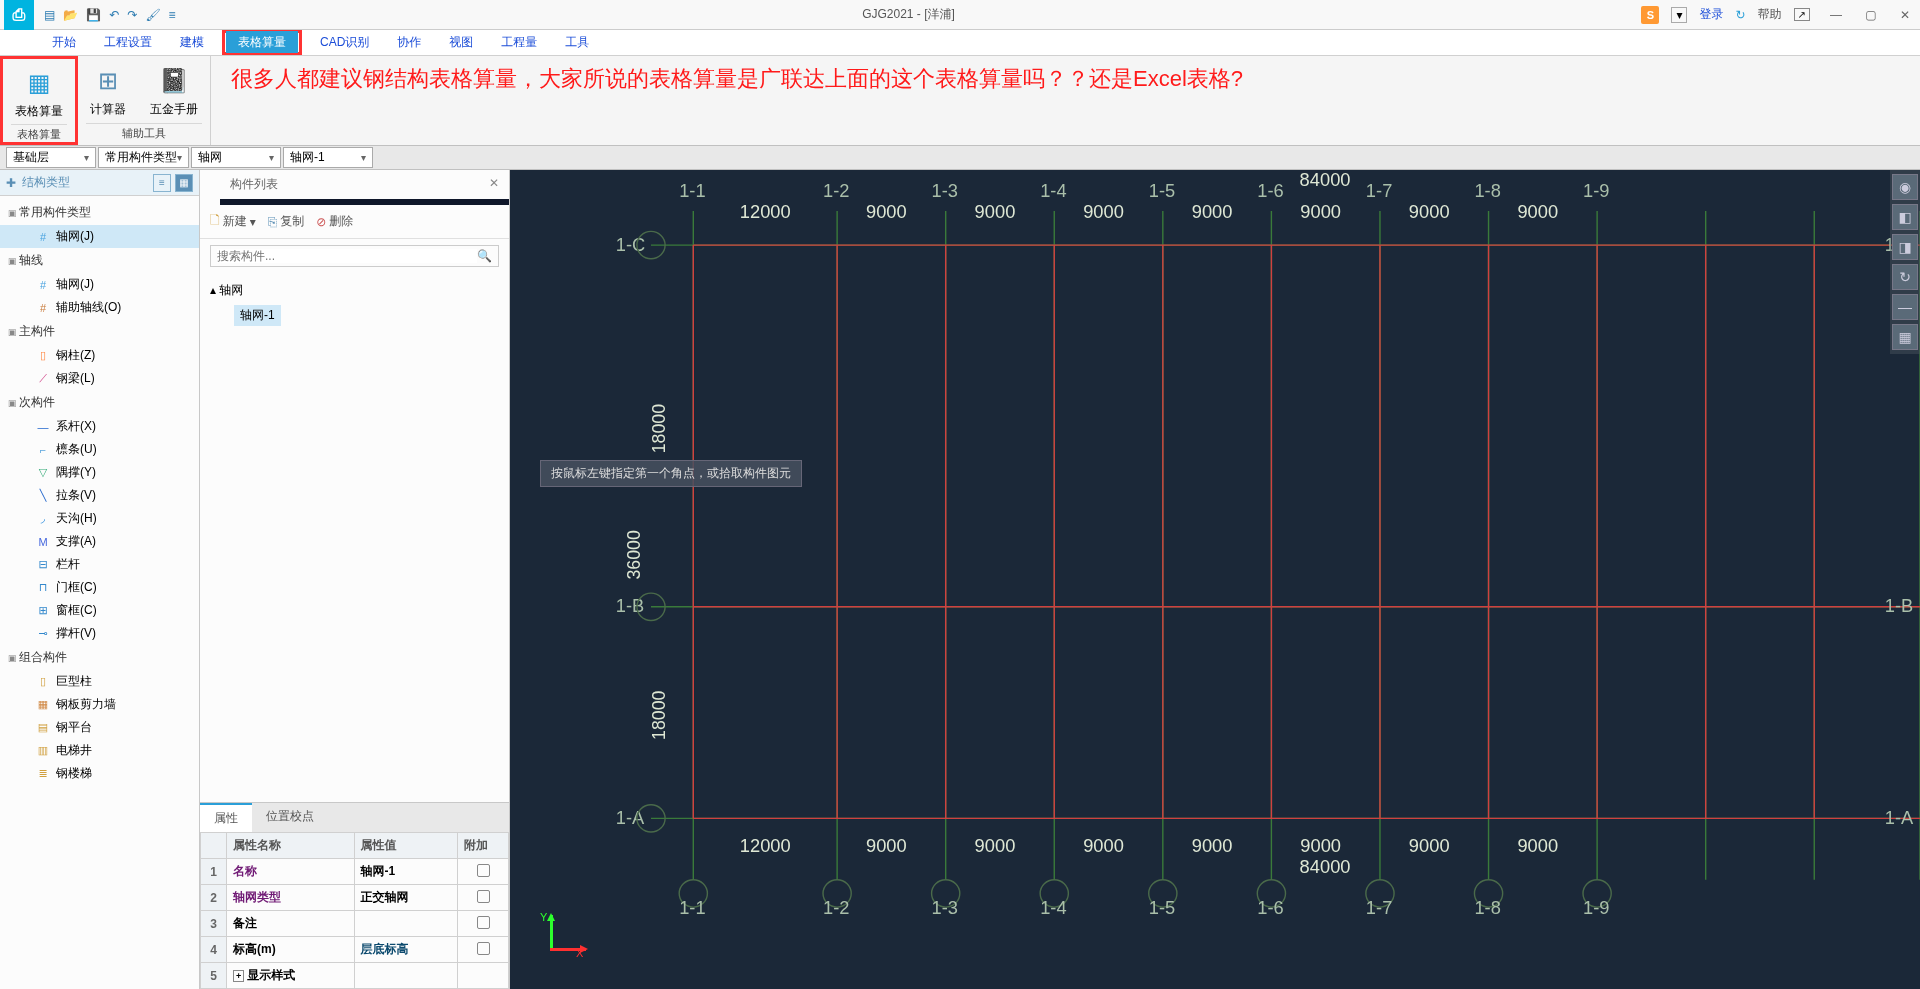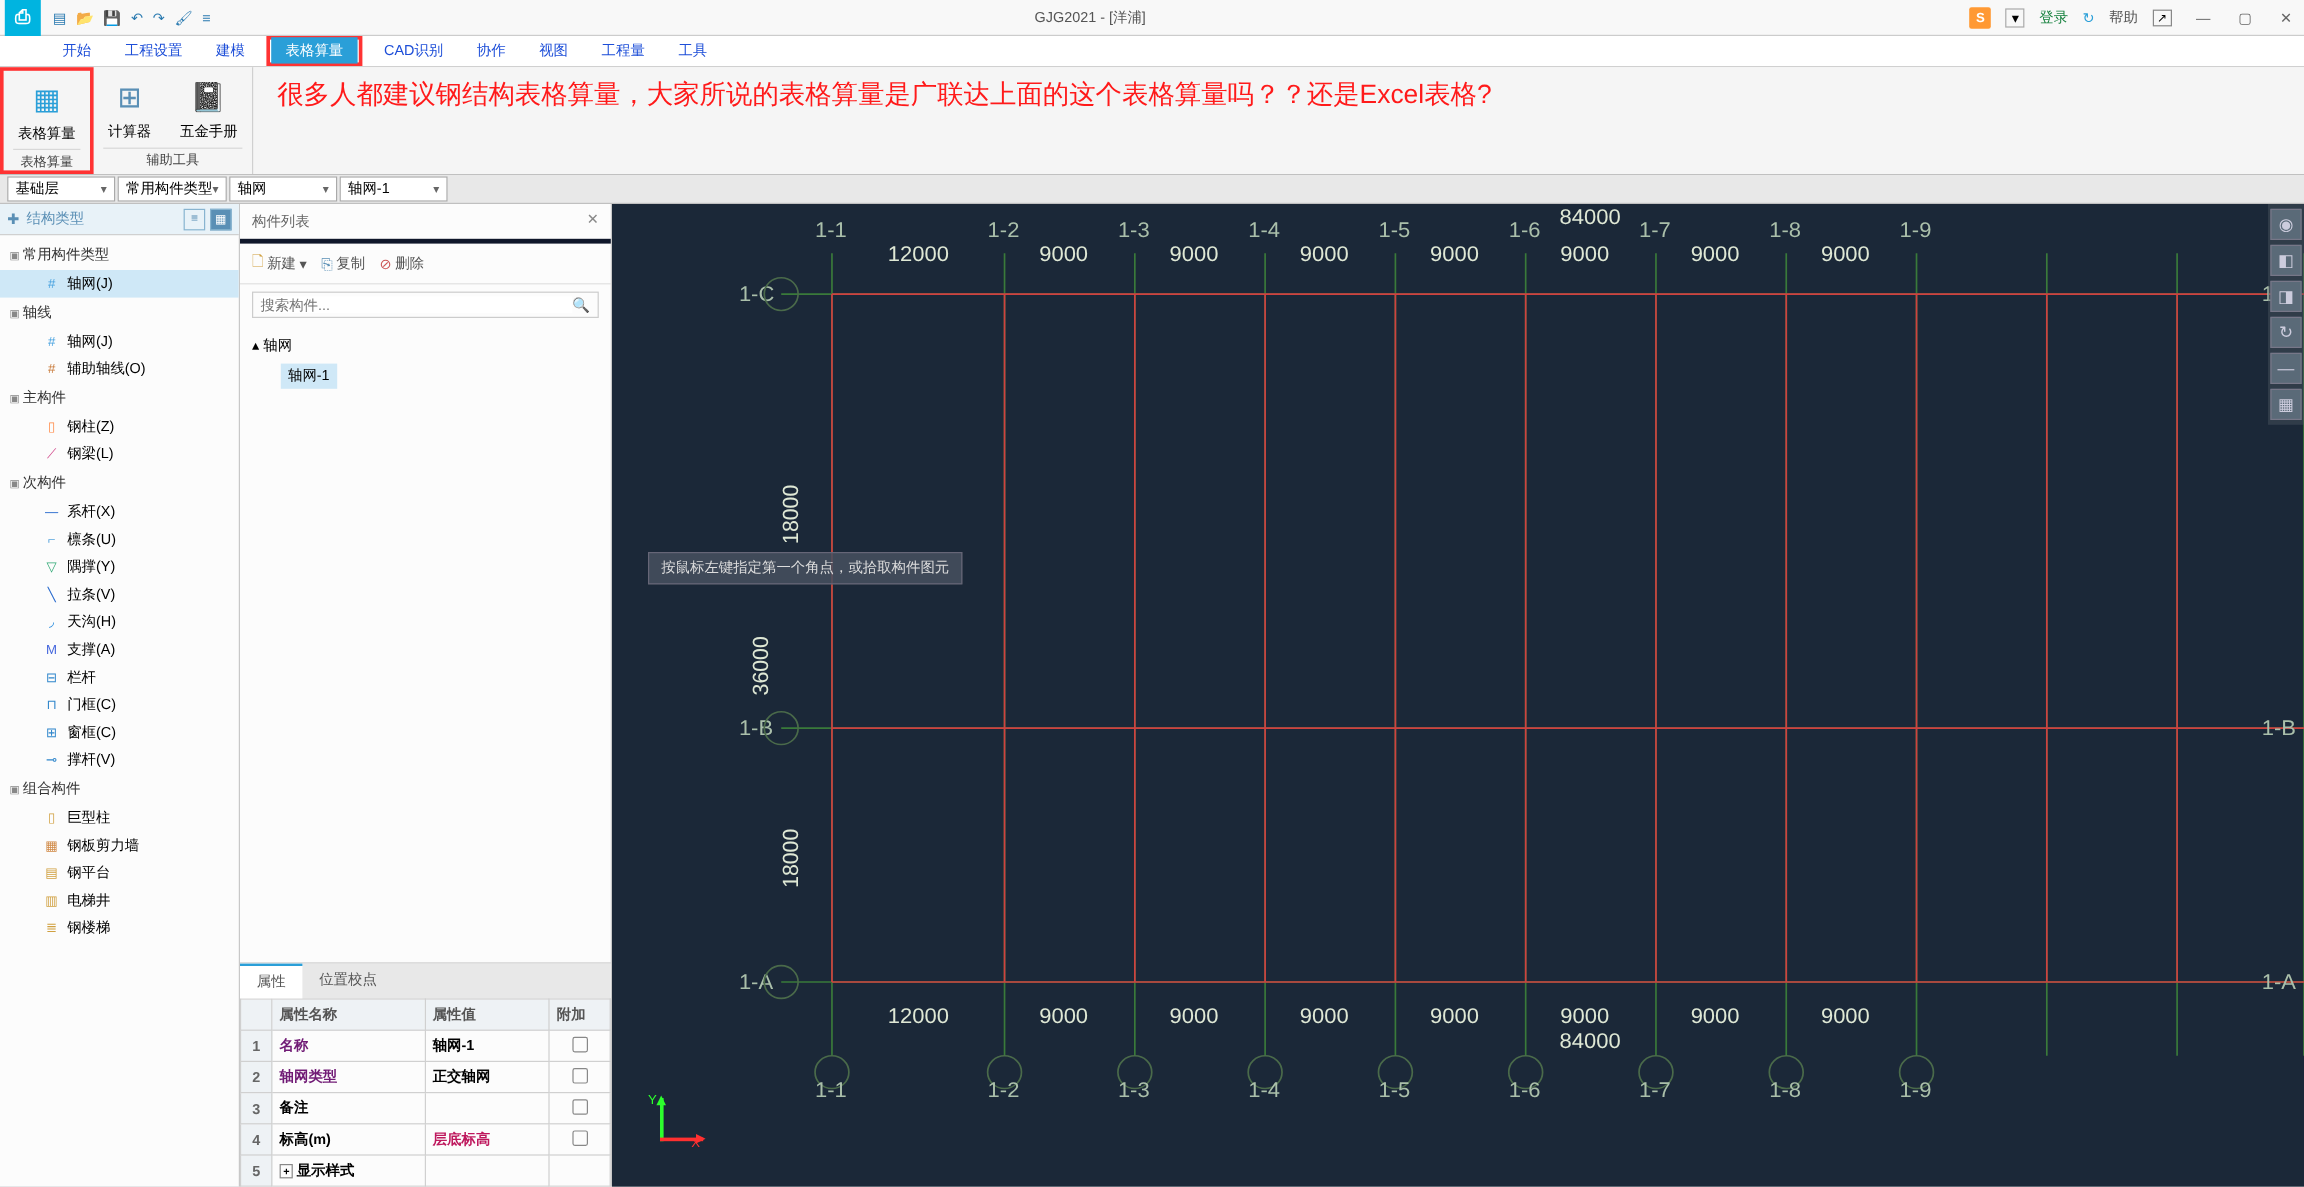--- a/index.html
+++ b/index.html
@@ -47,21 +47,21 @@
 .lp-header .ib { width:18px; height:18px; border:1px solid #88b4d0; margin-left:4px; cursor:pointer; display:flex; align-items:center; justify-content:center; font-size:10px; color:#5a8fb5;}
 .tree { flex:1; overflow-y:auto; padding:4px 0; }
 .tree-cat { padding:4px 8px; color:#333; font-size:12px; cursor:pointer; }
 .tree-cat::before { content:"▣ "; color:#888; font-size:9px; }
 .tree-item { padding:3px 8px 3px 36px; display:flex; align-items:center; gap:6px; cursor:pointer; }
 .tree-item.sel { background:#cfe8f7; }
 .tree-item .ti { width:14px; height:14px; display:inline-flex; align-items:center; justify-content:center; font-size:11px; }
 
 
 .mid-panel { width:310px; background:#fcfcfc; border-right:1px solid #c8c8c8; display:flex; flex-direction:column; }
-.mp-title { padding:6px 10px; color:#666; border-bottom:4px solid #0f172a; display:flex; justify-content:space-between; }
+.mp-title { padding:6px 10px; color:#666; border-bottom:6px solid #0f172a; display:flex; justify-content:space-between;margin-left:20px; }
 .mp-toolbar { padding:6px 10px; display:flex; gap:12px; border-bottom:1px solid #e0e0e0; }
 .mp-toolbar span { cursor:pointer; color:#555; display:flex; align-items:center; gap:3px; }
 .mp-search { margin:6px 10px; border:1px solid #ccc; padding:3px 6px; display:flex; align-items:center; }
 .mp-search input { border:none; outline:none; flex:1; font-size:12px; }
 .mp-search .si { color:#888; }
 .mp-tree { padding:6px 10px; flex:1; }
 .mp-tree .n1 { padding:3px 0; }
 .mp-tree .n2 { padding:3px 0 3px 24px; }
 .mp-tree .sel { background:#cfe8f7; display:inline-block; padding:2px 6px; }
 
@@ -112,21 +112,21 @@
     <span>💾</span>
     <span>↶</span>
     <span>↷</span>
     <span>🖌</span>
     <span>≡</span>
   </div>
   <div class="center">GJG2021 - [洋浦]</div>
   <div class="right">
     <span class="s-badge">S</span>
     <span style="border:1px solid #aaa; padding:0 4px;">▾</span>
-    <span style="color:#15803d;">登录</span>
+    <span style="color:#1d4ed8;">登录</span>
     <span style="color:#2a9fd8;">↻</span>
     <span style="color:#555;">帮助</span>
     <span style="border:1px solid #888; padding:0 3px; font-size:10px;">↗</span>
   </div>
   <div class="win-controls">
     <span>—</span>
     <span>▢</span>
     <span>✕</span>
   </div>
 </div>
@@ -339,21 +339,21 @@
             </tr>
             <tr>
               <td class="rn">3</td>
     <td class="">备注</td>
     <td style=""></td>
     <td style="text-align:center"><span class="chk"></span></td>
             </tr>
             <tr>
               <td class="rn">4</td>
     <td class="">标高(m)</td>
-    <td style="color:#be185d">层底标高</td>
+    <td style="color:#0c4a6e">层底标高</td>
     <td style="text-align:center"><span class="chk"></span></td>
             </tr>
             <tr>
               <td class="rn">5</td>
     <td class=""><span style="border:1px solid #888;padding:0 2px;margin-right:3px;font-size:9px;">+</span>显示样式</td>
     <td style=""></td>
     <td style="text-align:center"></td>
             </tr>
           </tbody>
       </table>

